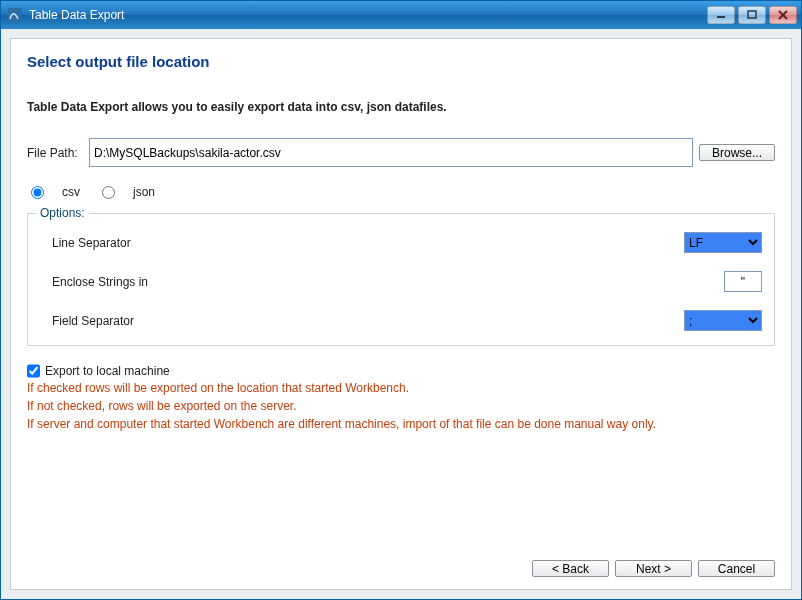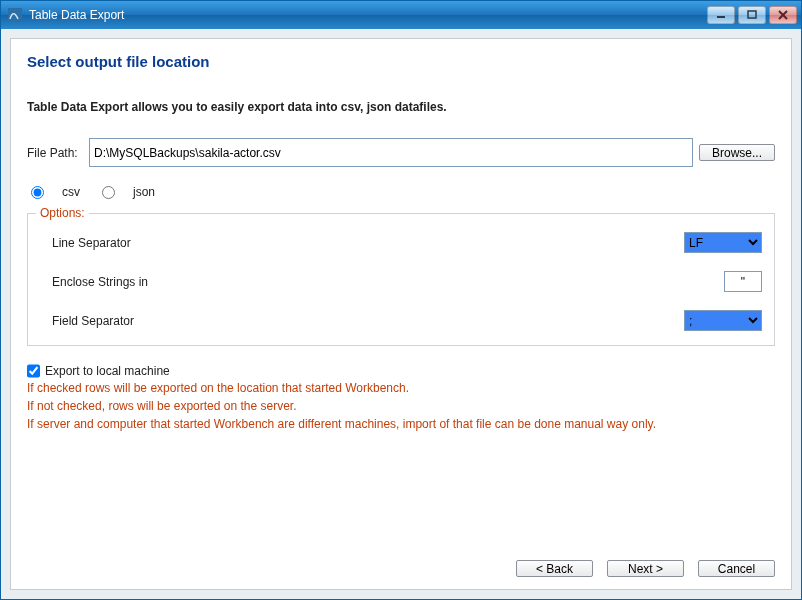--- a/index.html
+++ b/index.html
@@ -17,30 +17,30 @@
 h1.page-title { color: #0b3d91; font-size: 15px; font-weight: bold; margin-bottom: 30px; }
 .intro { font-weight: bold; font-size: 12px; margin-bottom: 24px; }
 .row { display: flex; align-items: center; gap: 6px; margin-bottom: 12px; }
 .row .lbl { width: 56px; }
 .file-input { flex: 1; height: 29px; border: 1px solid #7f9db9; padding: 1px 4px; font-size: 12px; font-family: inherit; background: #fff; }
 .btn { height: 17px; border: 1px solid #8a8f99; background: linear-gradient(to bottom,#fdfdfd,#e7e9ec); padding: 0 12px; font-size: 12px; font-family: inherit; cursor:default; border-radius:2px; }
 .radios { display:flex; align-items:center; gap: 22px; margin: 6px 0 10px 4px; }
 .radios label, .chk label { display:flex; align-items:center; gap:18px; cursor:default; }
 .radios input, .chk input { cursor:default; }
 .groupbox { border: 1px solid #cfd3d8; padding: 14px 12px 10px 12px; position: relative; margin-top:4px; }
-.groupbox .legend { position:absolute; top:-8px; left:8px; background:#fff; padding:0 4px; color:#c2410c; }
+.groupbox .legend { position:absolute; top:-8px; left:8px; background:#fff; padding:0 4px; color:#0c4a6e; }
 .opt-row { display:flex; align-items:center; margin:4px 0 18px 12px; }
 .opt-row:last-child { margin-bottom: 4px; }
 .opt-row .olbl { flex:0 0 200px; }
 .opt-row .ospacer { flex:1; }
 .sel { width: 78px; height: 21px; border:1px solid #7f9db9; font-size:12px; font-family:inherit; background:#3b82f6; }
 .txt-small { width: 38px; height: 21px; border:1px solid #7f9db9; text-align:center; font-size:12px; font-family:inherit; }
 .chk { display:flex; gap:5px; margin-top:18px; }
 .note { font-size:12px; color:#c2410c; line-height:1.35; margin-top:2px; }
-.footer { position:absolute; right:16px; bottom:12px; display:flex; gap:14px; }
+.footer { position:absolute; right:16px; bottom:12px; display:flex; gap:6px; }
 .footer .btn { width: 77px; }
 </style>
 </head>
 <body>
 
 <div class="window">
   <div class="titlebar">
     <span class="app-icon">
       <svg viewBox="0 0 16 16">
           <rect x="1" y="1" width="14" height="14" fill="#2c6ea6"></rect>

